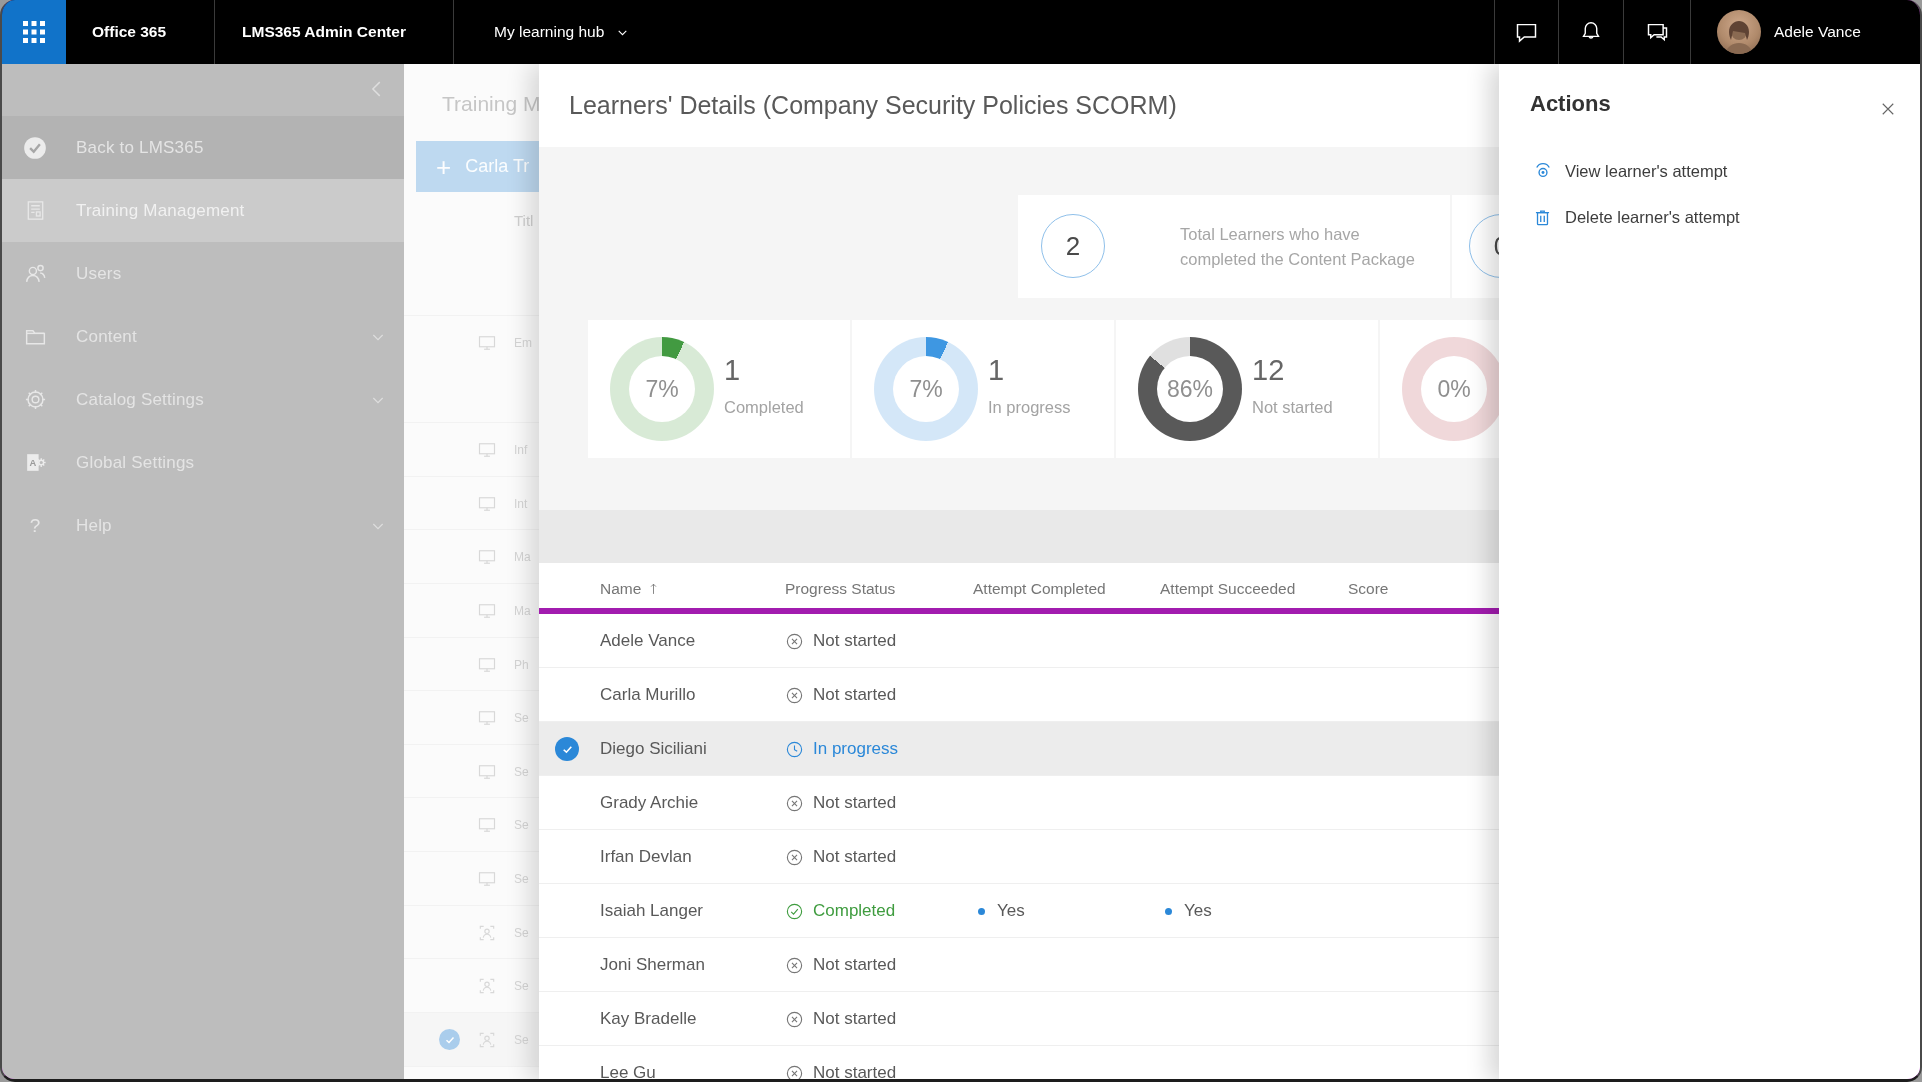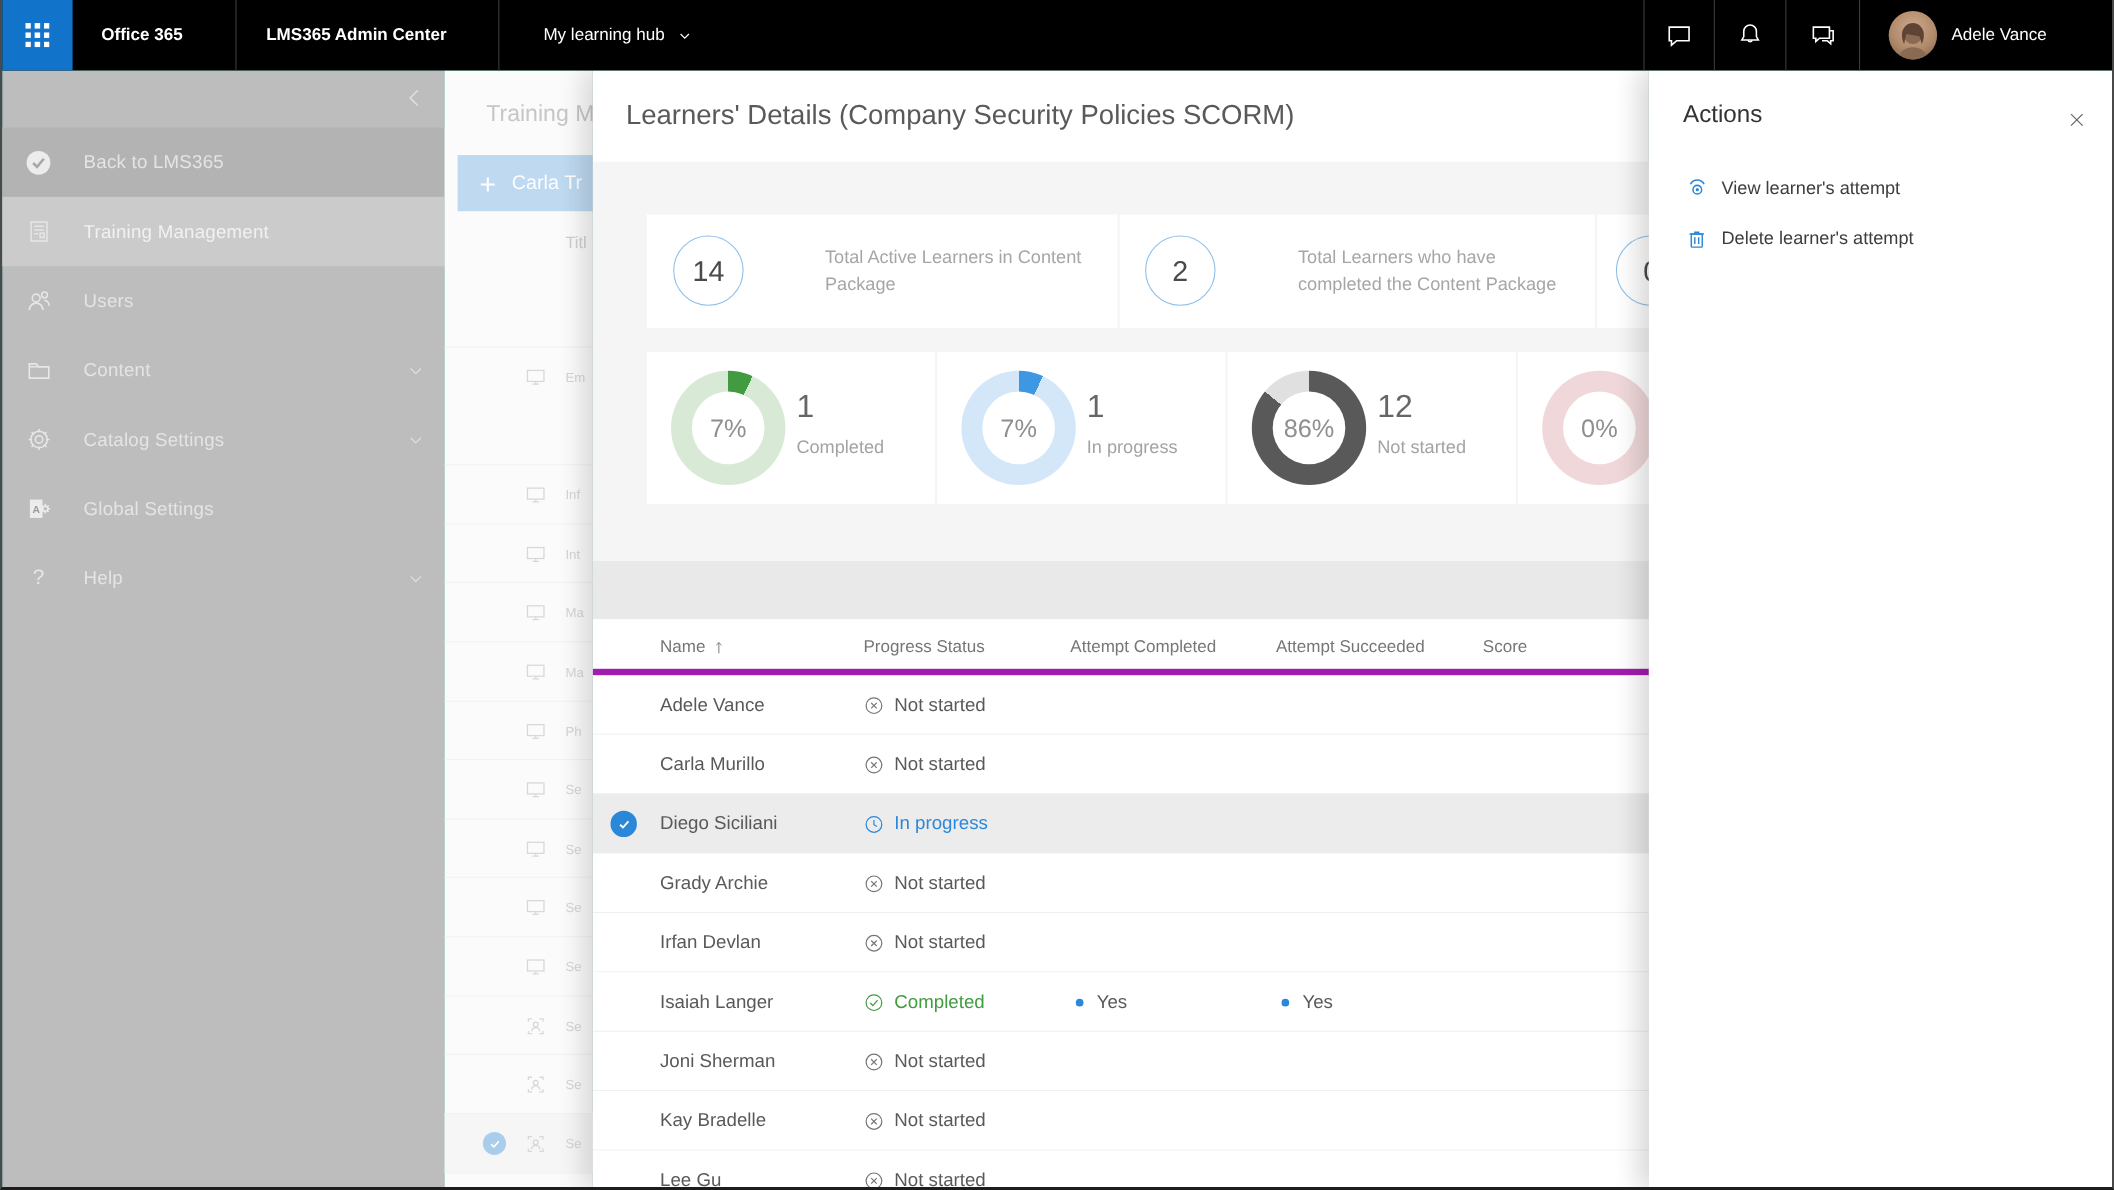--- a/index.html
+++ b/index.html
@@ -1,18 +1,18 @@
 <!DOCTYPE html>
 <html style="--topbar-bg: #000000; --tile-blue: #1173c9; --accent-blue: #2b88d8; --green: #3f9c3f; --stat-circle: #8fc0ea; --sidebar-bg: #bdbdbd; --sidebar-back: #b3b3b3; --sidebar-active: #cbcbcb; --modal-gray: #f5f5f5; --modal-band: #e9e9e9;"><head>
 <meta charset="utf-8">
 <style>
   html,body{margin:0;padding:0;background:#9a9a9a;}
   *{box-sizing:border-box;font-family:"Liberation Sans","DejaVu Sans",sans-serif;}
-  .screen{position:relative;width:1922px;height:1082px;background:#0f766e;overflow:hidden;
-          border-left:2px solid #4a4a4a;border-right:2px solid #4a4a4a;border-bottom:3px solid #1d1d1d;}
+  .screen{position:relative;width:1922px;height:1082px;background:#d946ef;overflow:hidden;
+          border-left:2px solid #4a4a4a;border-right:2px solid #4a4a4a;border-bottom:3px solid #1d1d1d;border-radius:15px;}
   svg{display:block;}
 
   
   .topbar{position:absolute;left:0;top:0;width:100%;height:64px;background:var(--topbar-bg,#000);z-index:50;}
   .waffle{position:absolute;left:0;top:0;width:64px;height:64px;background:var(--tile-blue,#1173c9);
           display:flex;align-items:center;justify-content:center;cursor:pointer;}
   .tb-item{position:absolute;top:0;height:64px;display:flex;align-items:center;color:#fff;font-size:15.5px;}
   .tb-sep{position:absolute;top:0;width:1px;height:64px;background:#3a3a3a;}
   .tb-ic{position:absolute;top:0;height:64px;display:flex;align-items:center;justify-content:center;width:44px;cursor:pointer;}
   .avatar{position:absolute;left:1715px;top:10px;width:44px;height:44px;border-radius:50%;overflow:hidden;cursor:pointer;
@@ -77,21 +77,21 @@
   .st-not{color:#767676;} .st-not .stx{color:#595959;}
   .st-prog{color:var(--accent-blue,#2b88d8);} .st-prog .stx{color:var(--accent-blue,#2b88d8);}
   .st-done{color:var(--green,#3f9c3f);} .st-done .stx{color:var(--green,#3f9c3f);}
   .dot{width:7px;height:7px;border-radius:50%;background:var(--accent-blue,#2b88d8);margin-right:12px;}
   .selcheck{position:absolute;left:16px;top:15px;width:24px;height:24px;border-radius:50%;background:var(--accent-blue,#2b88d8);
             display:flex;align-items:center;justify-content:center;}
 
   
   .actions{position:absolute;left:1497px;top:64px;width:425px;height:1018px;background:#fff;z-index:30;
            box-shadow:-10px 0 22px rgba(0,0,0,.16);}
-  .a-title{position:absolute;left:31px;top:27px;font-size:22px;font-weight:400;color:#333;}
+  .a-title{position:absolute;left:31px;top:27px;font-size:22px;font-weight:700;color:#333;}
   .a-close{position:absolute;left:376px;top:32px;width:26px;height:26px;display:flex;align-items:center;justify-content:center;
            color:#666;cursor:pointer;}
   .a-item{position:absolute;left:0;width:100%;height:34px;display:flex;align-items:center;cursor:pointer;}
   .a-item .aic{position:absolute;left:33px;color:var(--accent-blue,#2b88d8);display:flex;}
   .a-item .alb{position:absolute;left:66px;font-size:16.5px;color:#3d3d3d;}
 </style>
 </head>
 <body>
 
 <div class="screen">
@@ -407,26 +407,20 @@
       <span class="plb">Se</span>
     </div>
     <div class="prow" style="top:1002px"></div>
   </div>
 
   <div class="modal">
     <div class="m-title">Learners' Details (Company Security Policies SCORM)</div>
     <div class="m-gray"></div>
     <div class="m-band"></div>
 
-    <div class="stat" style="left:49px;width:428px;">
-      <div class="scirc" style="left:24px;">
-          <span>14</span>
-        </div>
-      <div class="slab">Total Active Learners in Content Package</div>
-    </div>
     <div class="stat" style="left:479px;width:432px;">
       <div class="scirc" style="left:23px;">
           <span>2</span>
         </div>
       <div class="slab">Total Learners who have completed the Content Package</div>
     </div>
     <div class="stat" style="left:913px;width:47px;">
       <div class="scirc" style="left:17px;">
           <span>0</span>
         </div>

